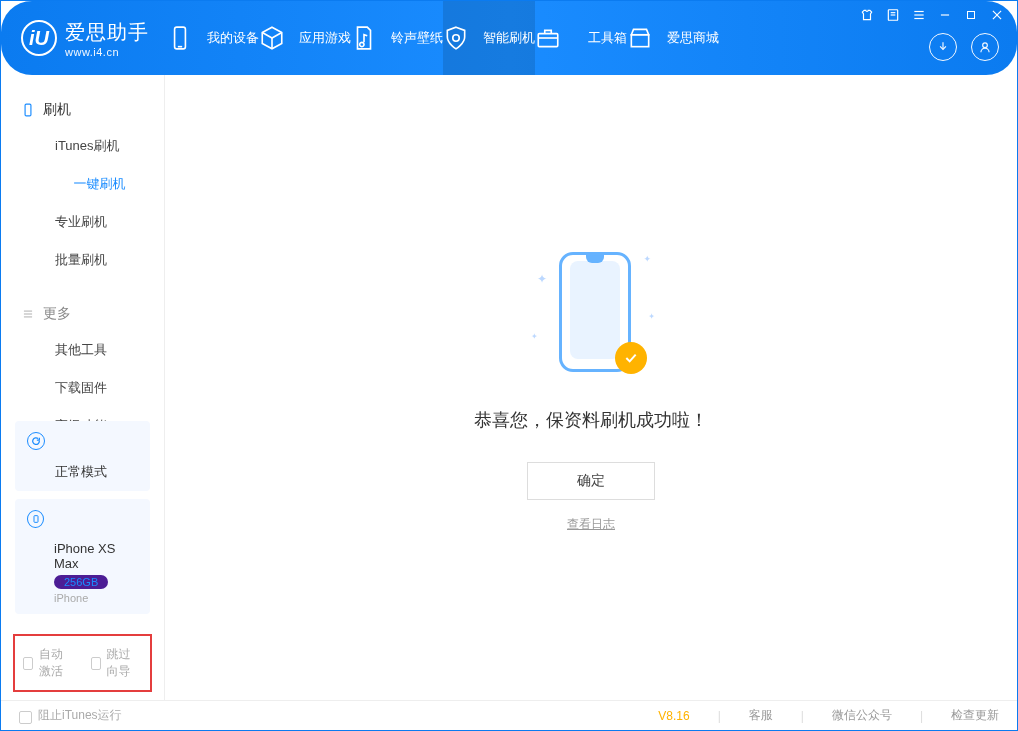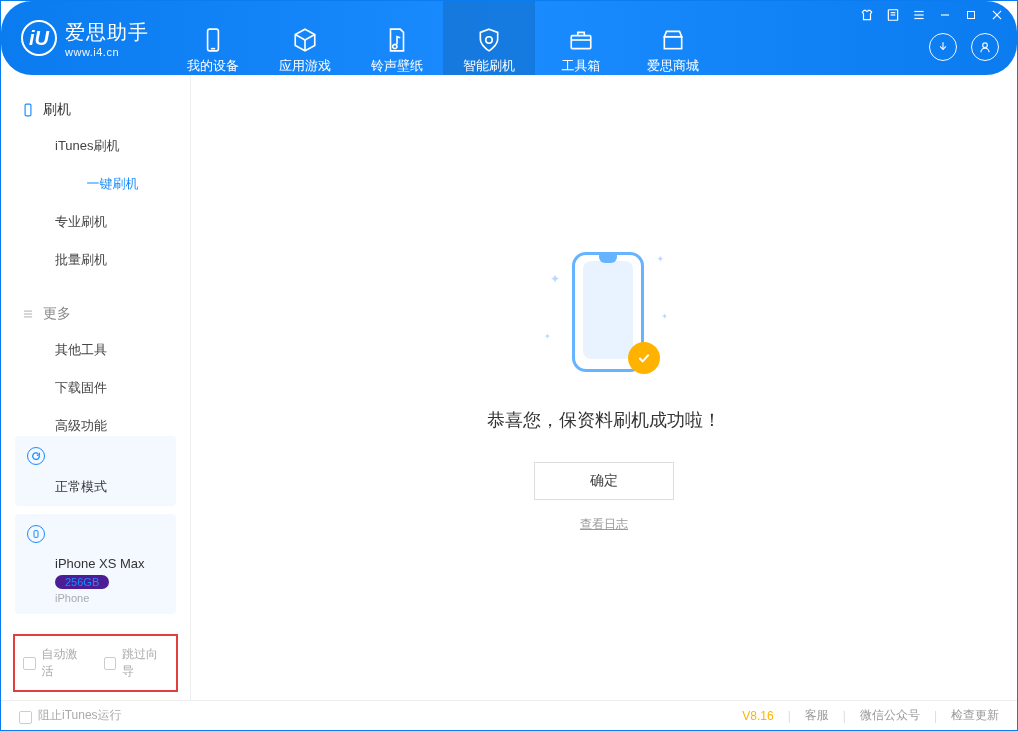--- a/index.html
+++ b/index.html
@@ -14,35 +14,35 @@
     .logo-circle {
       width: 36px; height: 36px; border: 2.5px solid #fff; border-radius: 50%;
       display: flex; align-items: center; justify-content: center; font-weight: bold;
       font-size: 20px; font-style: italic; margin-right: 8px;
     }
     .logo-text-cn { font-size: 20px; font-weight: 400; letter-spacing: 1px; }
     .logo-text-url { font-size: 11px; letter-spacing: 0.5px; opacity: 0.95; }
 
     .tabs { display: flex; height: 100%; }
     .tab {
-      width: 92px; display: flex; flex-direction: column; align-items: center; justify-content: flex-end;
+      width: 92px; display: flex; flex-direction: row; align-items: center; justify-content: space-between;
       gap: 4px; cursor: pointer; font-size: 13px;
     }
     .tab.active { background: rgba(0,0,0,0.12); }
     .tab svg, .tab .ic { width: 26px; height: 26px; }
 
     .header-right { margin-left: auto; display: flex; flex-direction: column; align-items: flex-end; padding: 6px 12px 0 0; }
     .win-btns { display: flex; gap: 10px; align-items: center; }
     .win-btns span { width: 16px; height: 16px; display: inline-flex; align-items: center; justify-content: center; cursor: pointer; font-size: 14px; }
     .acct-row { display: flex; gap: 14px; align-items: center; margin-top: 10px; margin-right: 6px; }
     .circ-btn { width: 28px; height: 28px; border: 1.8px solid #fff; border-radius: 50%; display: flex; align-items: center; justify-content: center; opacity: 0.95; cursor: pointer; }
 
     .body-area { display: flex; height: calc(100% - 74px - 30px); background: #fff; }
 
-    .sidebar { width: 190px; border-right: 1px solid #eee; display: flex; flex-direction: column; }
+    .sidebar { width: 164px; border-right: 1px solid #eee; display: flex; flex-direction: column; }
     .sb-scroll { flex: 1; overflow: auto; padding-top: 18px; }
     .sb-group-h {
       display: flex; align-items: center; gap: 8px; padding: 8px 20px 8px 20px;
       font-size: 14px; color: #333; font-weight: 500;
     }
     .sb-group-h svg { width: 14px; height: 14px; }
     .sb-item {
       padding: 10px 20px 10px 54px; font-size: 13px; color: #444; cursor: pointer;
     }
     .sb-item.active { color: #1a8cff; text-align: center; }
@@ -66,29 +66,29 @@
       width: 72px; height: 120px; border: 3px solid #66b3ff; border-radius: 14px;
       position: absolute; left: 28px; top: 10px; background: #fff;
     }
     .phone-shape::before { content: ""; position: absolute; left: 8px; top: 6px; right: 8px; bottom: 10px; background: #e9f3ff; border-radius: 8px; }
     .phone-shape::after { content: ""; position: absolute; left: 24px; right: 24px; top: 0px; height: 8px; background: #66b3ff; border-radius: 0 0 6px 6px; }
     .badge-ok {
       position: absolute; right: 4px; bottom: 18px; width: 32px; height: 32px;
       background: #ffb300; border-radius: 50%; display: flex; align-items: center; justify-content: center;
     }
     .msg-title { font-size: 18px; color: #333; font-weight: 500; }
-    .ok-btn { width: 140px; height: 38px; border: 1px solid #ddd; background: #fff; font-size: 14px; color: #444; cursor: pointer; margin-top: 14px; }
+    .ok-btn { width: 128px; height: 38px; border: 1px solid #ddd; background: #fff; font-size: 14px; color: #444; cursor: pointer; margin-top: 14px; }
     .log-link { font-size: 12px; color: #999; text-decoration: underline; cursor: pointer; }
 
     .footer {
       height: 30px; border-top: 1px solid #eee; display: flex; align-items: center;
       padding: 0 18px; font-size: 12px; color: #999;
     }
     .footer label { display: flex; align-items: flex-end; gap: 6px; color: #aaa; }
-    .ft-right { margin-left: auto; display: flex; align-items: center; gap: 14px; }
+    .ft-right { margin-left: auto; display: flex; align-items: center; gap: 28px; }
     .ft-sep { color: #ddd; }
     .ft-link { cursor: pointer; }
     .ver { color: #ffb300; }
   </style>
 </head>
 <body>
 
 <div class="header">
   <div class="logo-block">
     <div class="logo-circle">iU</div>

